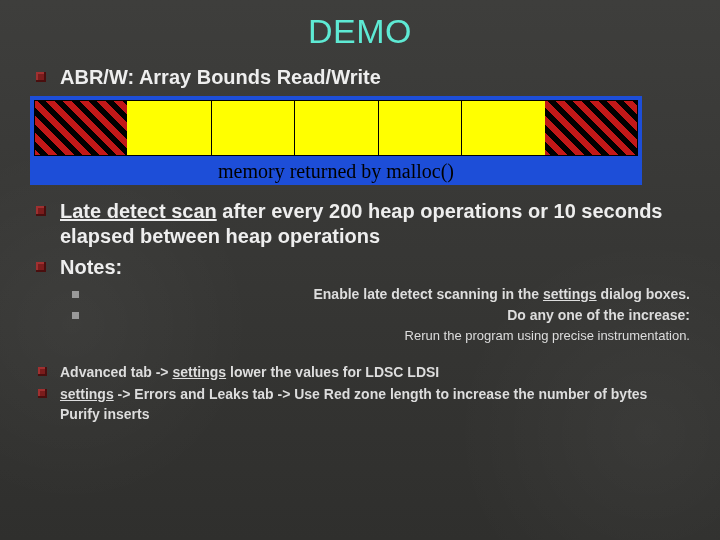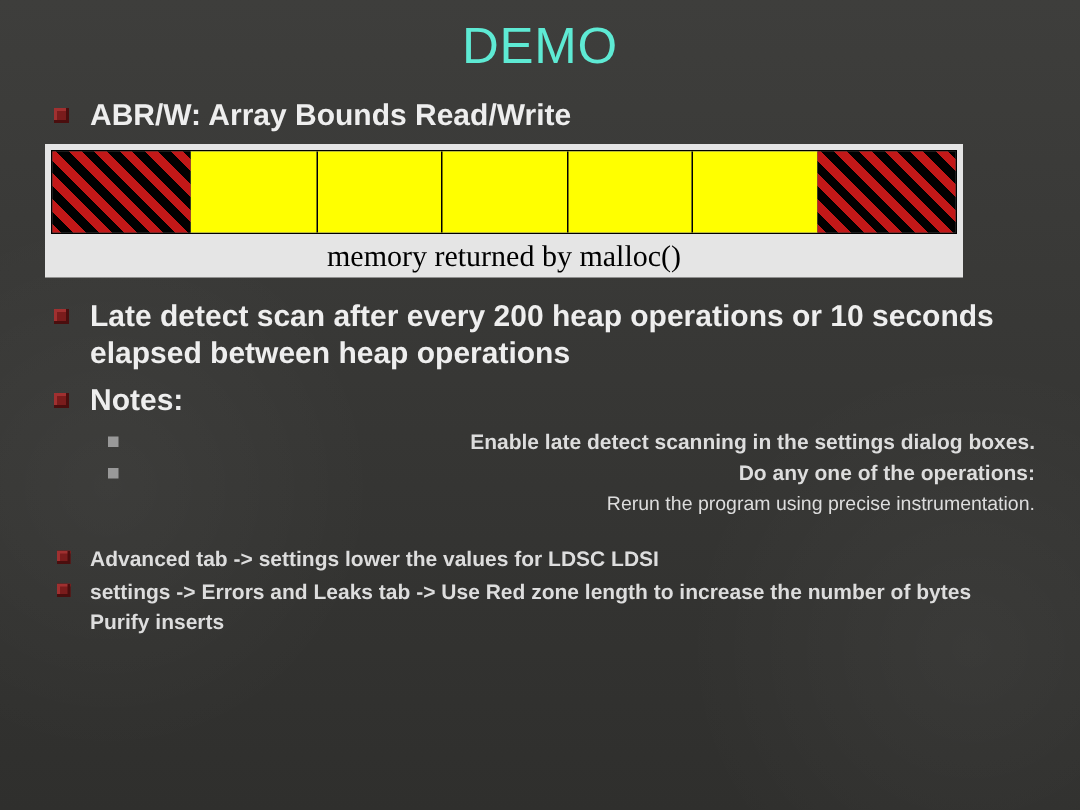--- a/index.html
+++ b/index.html
@@ -81,24 +81,24 @@
   ul.top2 > li::before {
     content: "";
     position: absolute;
     left: -22px;
     top: 5px;
     width: 9px;
     height: 9px;
     background: #7a1c1c;
     box-shadow: inset -2px -2px 0 #4a0e0e, inset 2px 2px 0 #a03030;
   }
-  .u { }
+  .u { text-decoration: underline; }
 
   .diagram {
-    background: #e5e5e5;
+    background: #1d4ed8;
     width: 612px;
     margin: 6px 0 14px 0;
     padding: 4px 4px 2px 4px;
   }
   .track {
     display: grid;
     grid-template-columns: 92px 1fr 92px;
     gap: 0;
     border: 1px solid #000;
     height: 56px;
@@ -165,21 +165,21 @@
     <li>
       <span class="u">Late detect scan</span><span> after every 200 heap operations or 10 seconds elapsed between heap operations</span>
     </li>
     <li>
       <span>Notes:</span>
       <ul class="sub">
         <li>
           <span>Enable late detect scanning in the </span><span class="u">settings</span><span> dialog boxes.</span>
         </li>
         <li>
-          <span>Do any one of the operations:</span>
+          <span>Do any one of the increase:</span>
           <ul class="subsub">
             <li>Rerun the program using precise instrumentation.</li>
           </ul>
         </li>
       </ul>
     </li>
   </ul>
 
   <ul class="top2">
     <li>

